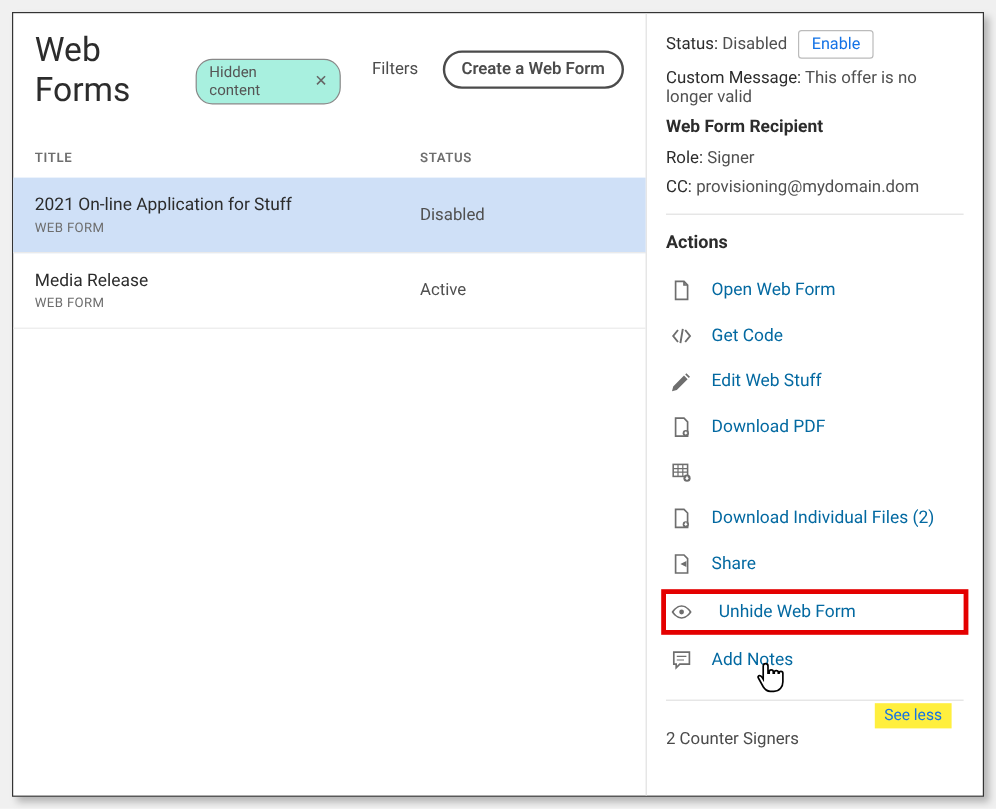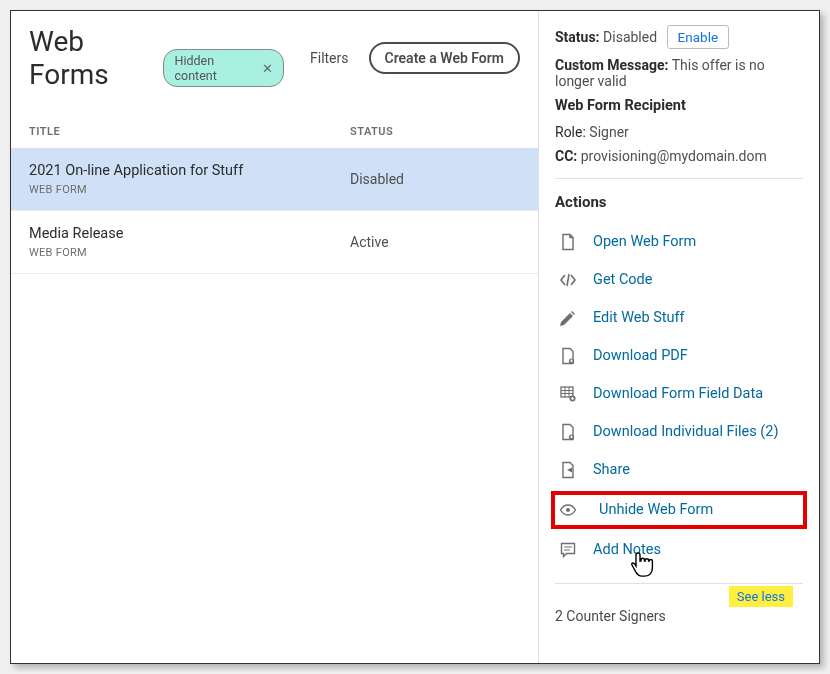--- a/index.html
+++ b/index.html
@@ -89,21 +89,21 @@
     border-bottom: 1px solid #eaeaea;
     cursor: pointer;
   }
   .row.selected { background: #cfe0f7; }
   .row .cell-title { flex: 1; }
   .row .cell-status { width: 170px; color: #505050; font-size: 14px; }
   .item-name { font-size: 14.5px; color: #2c2c2c; margin-bottom: 4px; }
   .item-sub { font-size: 11px; color: #6e6e6e; letter-spacing: 0.3px; }
 
   .meta-line { font-size: 14px; color: #2c2c2c; margin-bottom: 8px; }
-  .meta-label { font-weight: 700; color: #2c2c2c; }
+  .meta-label { font-weight: 400; color: #2c2c2c; }
   .meta-val { color: #505050; }
   .enable-btn {
     display: inline-block;
     border: 1px solid #bbb;
     border-radius: 3px;
     padding: 3px 10px;
     font-size: 13.5px;
     color: #1473e6;
     margin-left: 6px;
     cursor: pointer;
@@ -242,21 +242,20 @@
         </svg>
       <span>Download PDF</span>
     </div>
     <div class="action">
       <svg viewBox="0 0 18 18">
           <rect x="2" y="2" width="12" height="10" fill="none" stroke="#6e6e6e" stroke-width="1.3"></rect>
           <path stroke="#6e6e6e" stroke-width="1" d="M2 5.5h12 M2 8.5h12 M6 2v10 M10 2v10"></path>
           <circle cx="13.5" cy="13.5" r="3" fill="#6e6e6e"></circle>
           <path stroke="#fff" stroke-width="1.2" d="M13.5 12v2.2 M12.4 13.2l1.1 1.1 1.1-1.1"></path>
         </svg>
-      <span>Download Form Field Data</span>
     </div>
     <div class="action">
       <svg viewBox="0 0 18 18">
           <path fill="none" stroke="#6e6e6e" stroke-width="1.4" d="M4 1.5h7l3 3v12H4z"></path>
           <circle cx="12.5" cy="14" r="2.6" fill="#6e6e6e"></circle>
           <path stroke="#fff" stroke-width="1.2" d="M12.5 12.5v2 M11.5 13.5l1 1 1-1"></path>
         </svg>
       <span>Download Individual Files (2)</span>
     </div>
     <div class="action">

